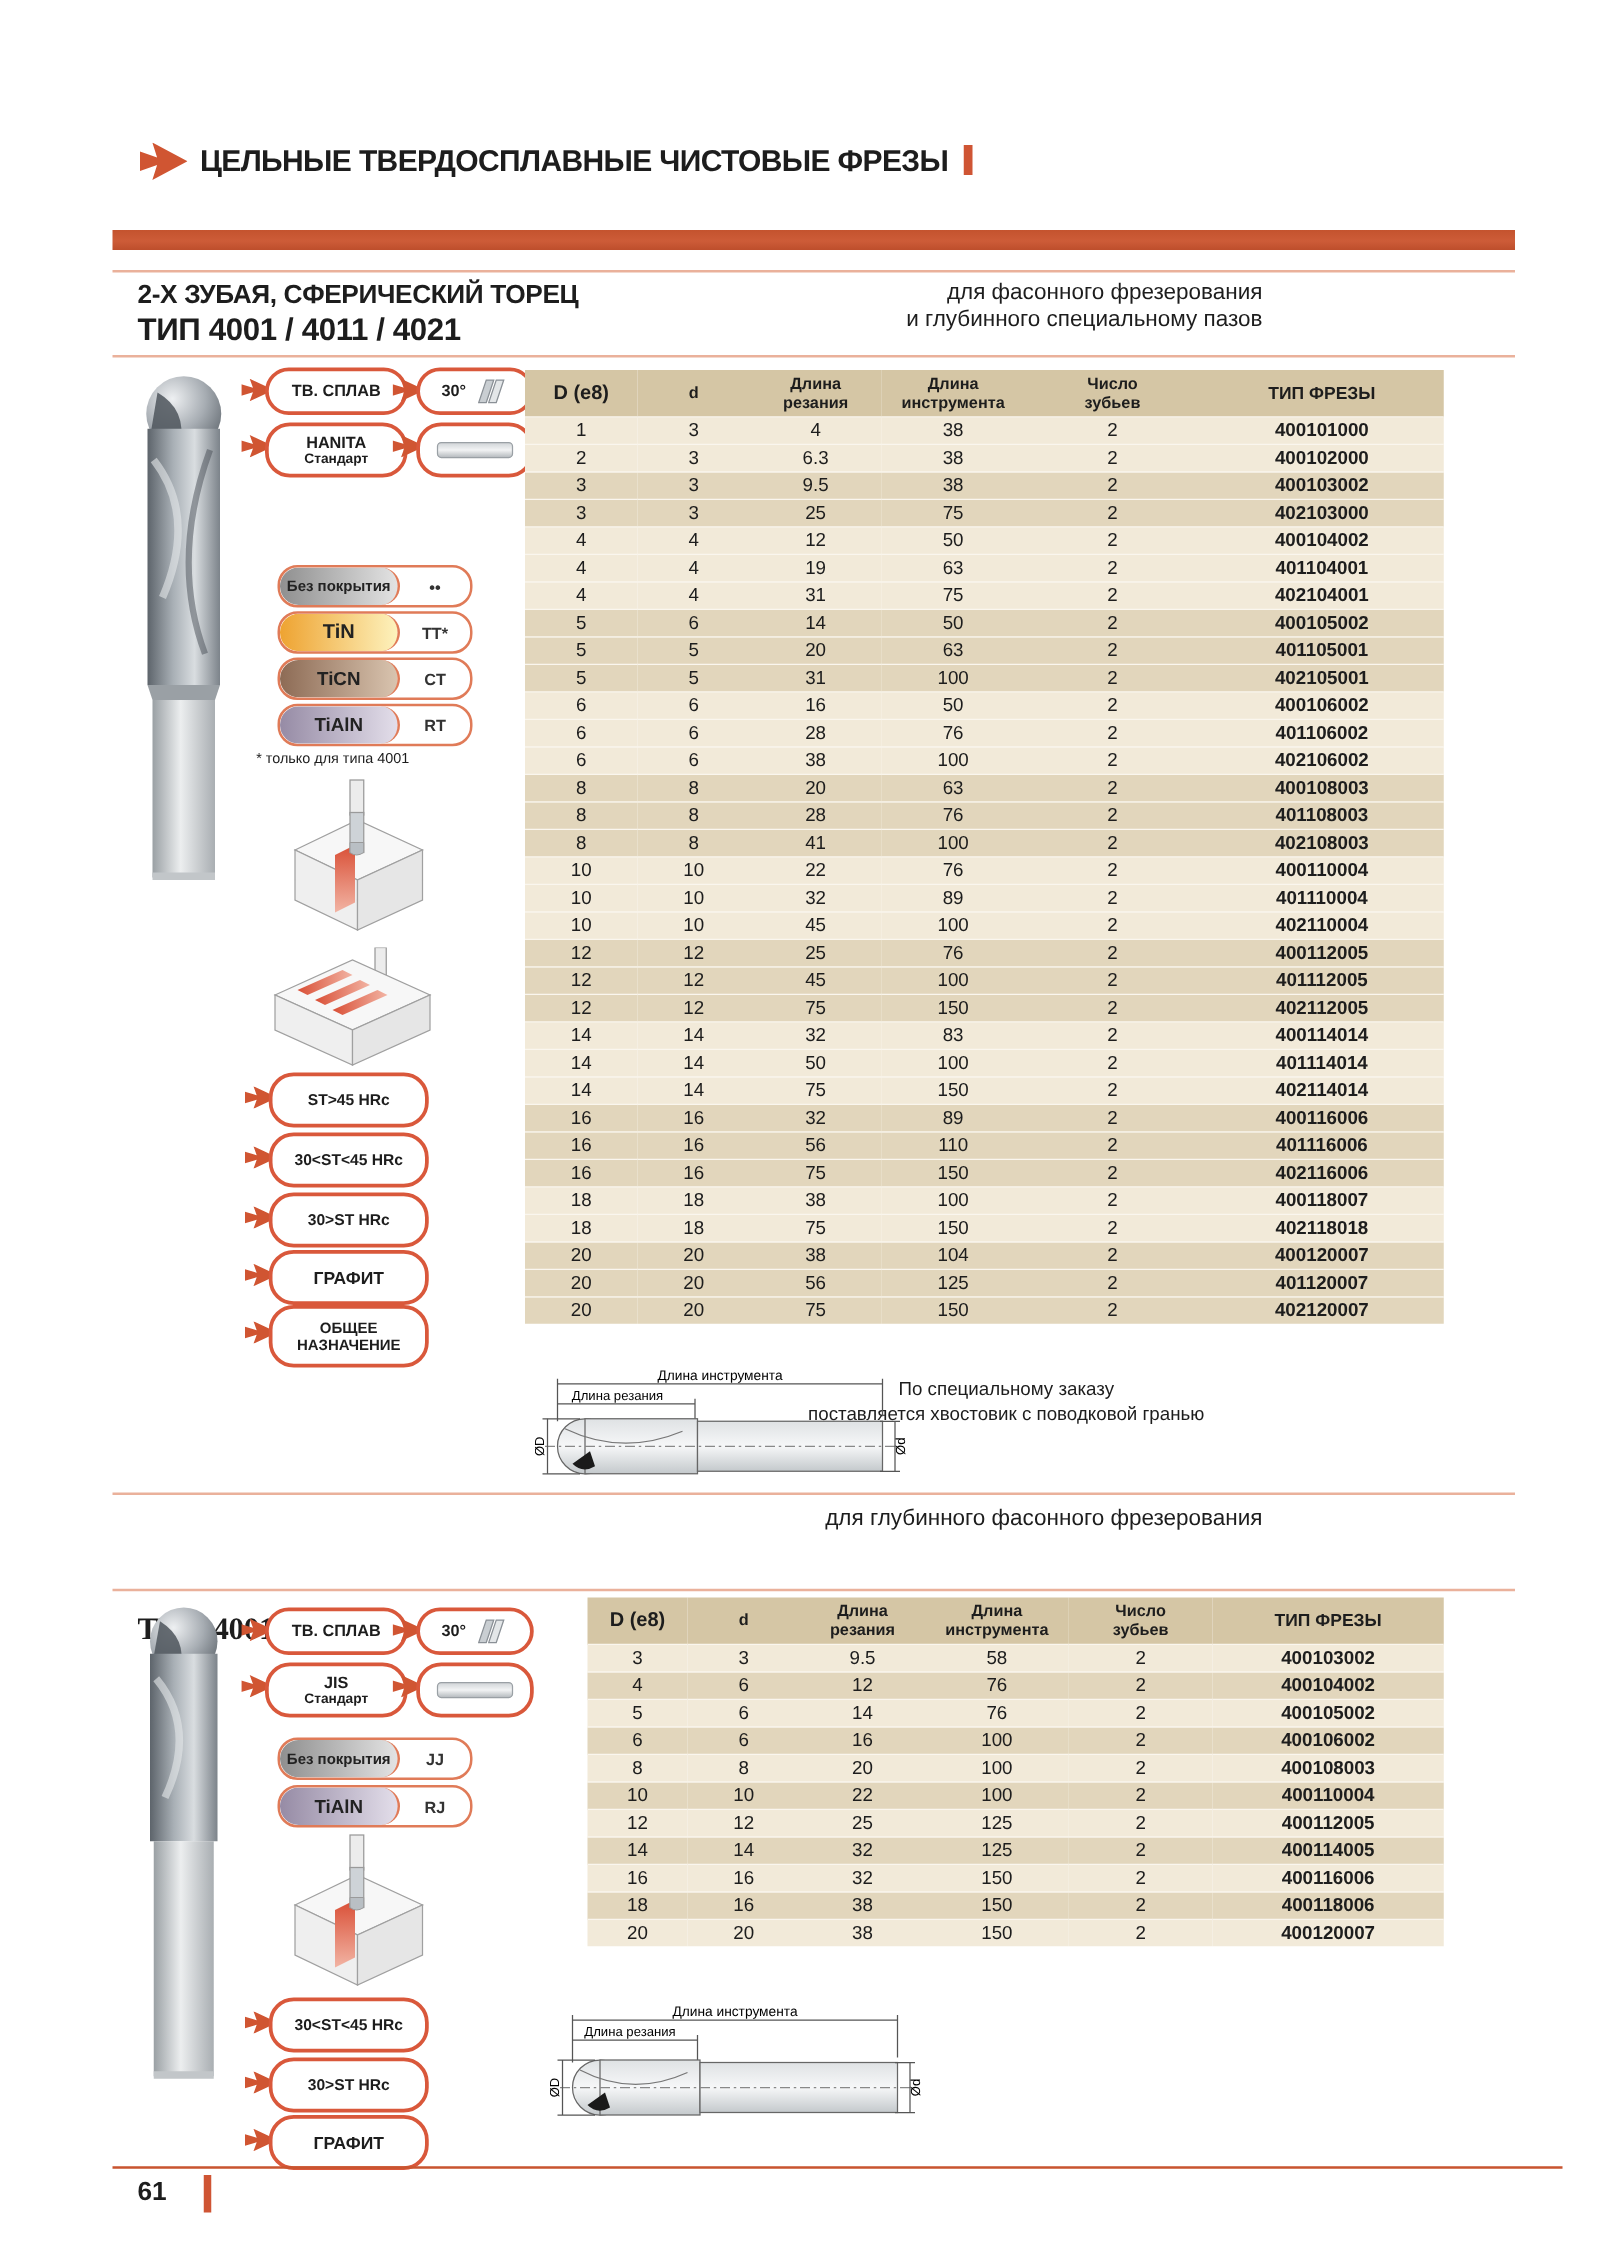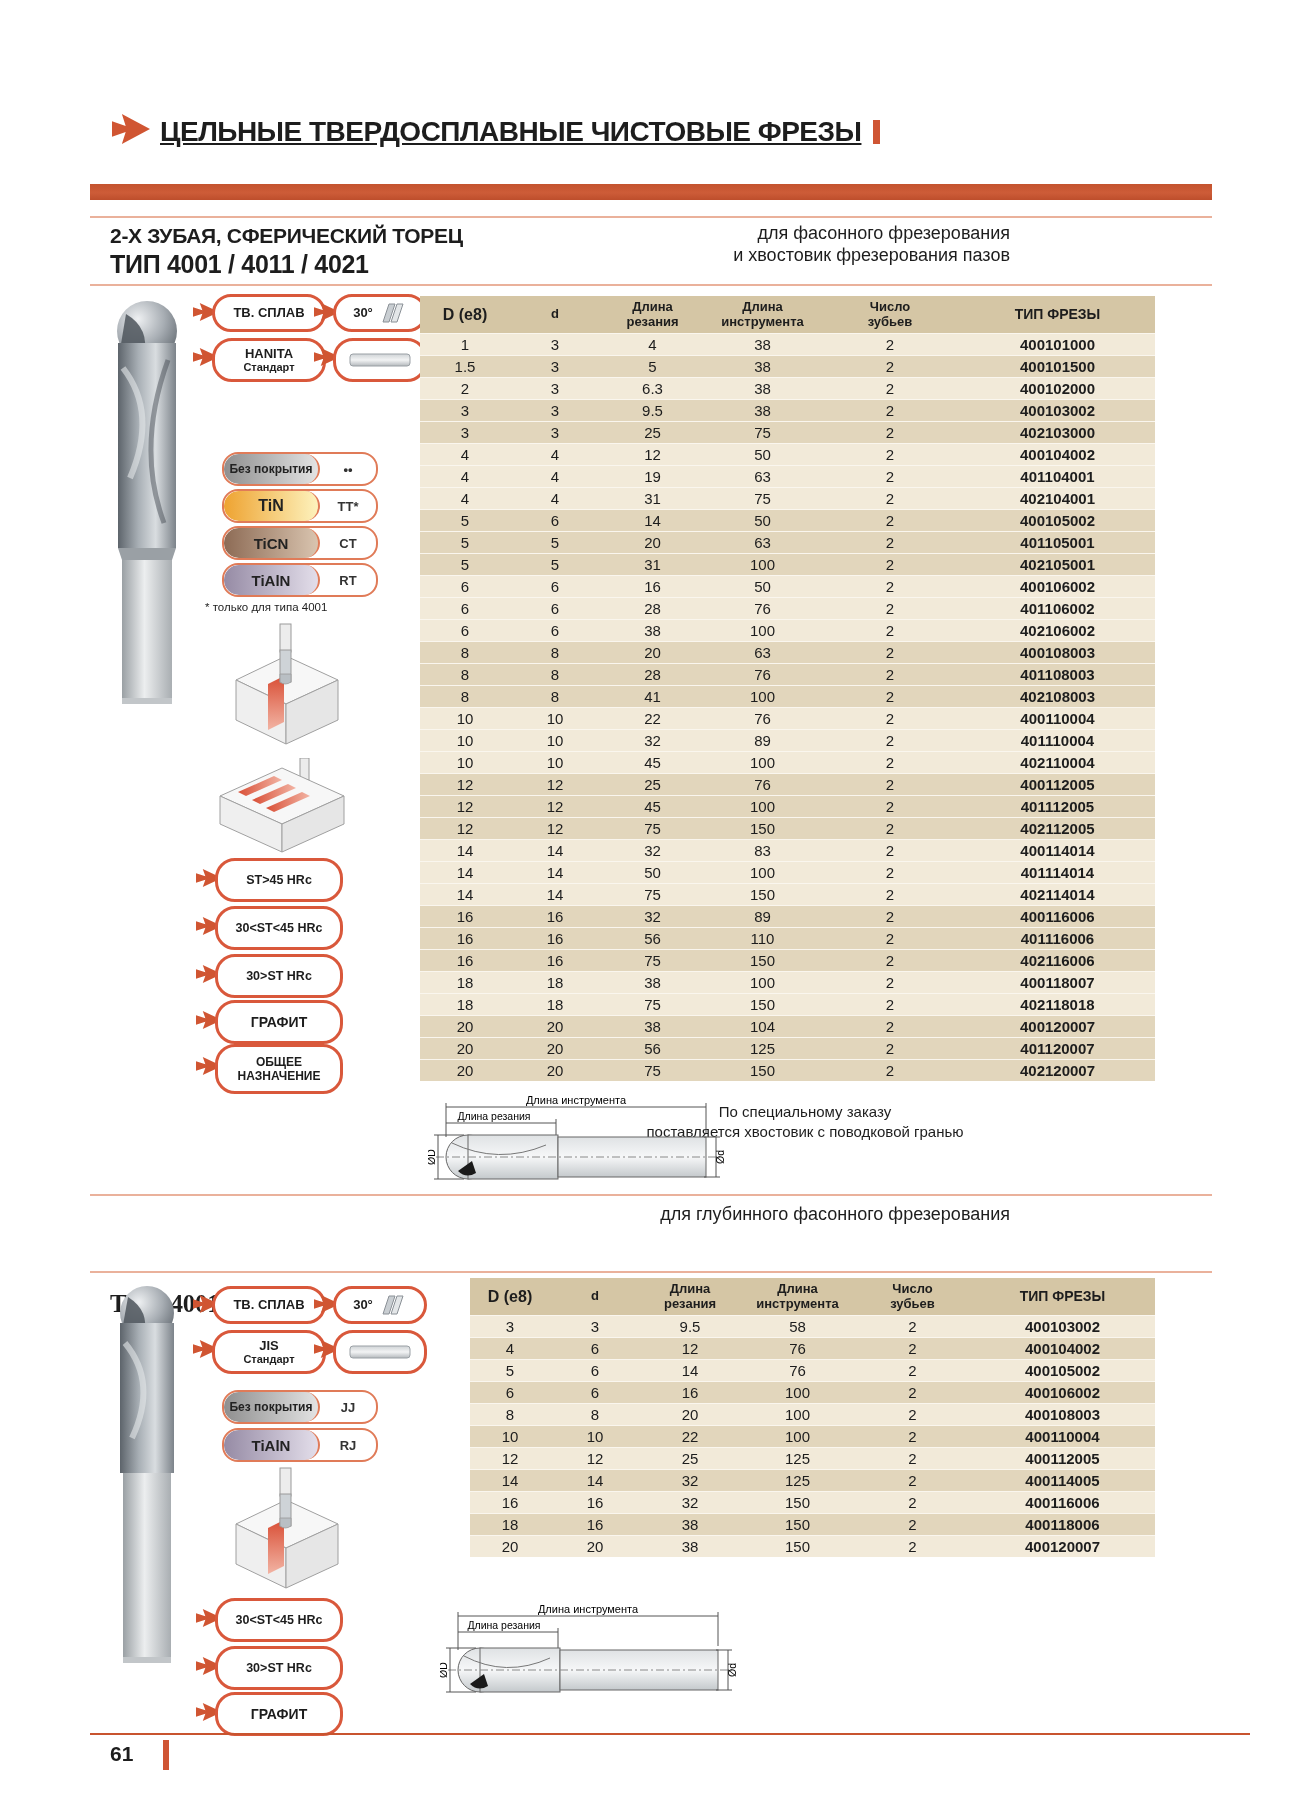--- a/index.html
+++ b/index.html
@@ -1,21 +1,21 @@
 <!DOCTYPE html>
 <html><head>
 <meta charset="utf-8">
 <style>
   html,body{margin:0;padding:0;background:#fff;}
   #page{position:relative;width:1299px;height:1813px;background:#fff;overflow:hidden;
         font-family:"Liberation Sans","DejaVu Sans",sans-serif;color:#1d1d1d;}
   .abs{position:absolute;}
   
   .arr{background:#d05532;clip-path:polygon(0 24%,36% 40%,26% 0,100% 50%,26% 100%,36% 60%,0 76%);}
-  .htitle{font-size:28px;font-weight:bold;letter-spacing:-0.5px;white-space:nowrap;text-decoration:underline;}
+  .htitle{font-size:24px;font-weight:bold;letter-spacing:-0.5px;white-space:nowrap;}
   .band{background:linear-gradient(180deg,#c4532e,#cd5c38 55%,#bd4e2c);}
   .thinline{background:#eab19b;height:2px;}
   .sec-title{font-size:21px;font-weight:bold;letter-spacing:-0.3px;white-space:nowrap;}
   .sec-type{font-size:25px;font-weight:bold;letter-spacing:-0.3px;white-space:nowrap;}
   .sec-app{font-size:18px;text-align:right;line-height:22px;}
   .tsep{display:inline-block;width:4px;height:18px;background:#cf5534;margin:0 8px;vertical-align:-2px;}
   
   table.cat{border-collapse:collapse;table-layout:fixed;}
   table.cat th{background:#d5c6a5;font-size:13px;font-weight:bold;white-space:pre-line;
                line-height:1.12;padding:4px 0;vertical-align:middle;}
@@ -55,21 +55,21 @@
   <div class="abs htitle" style="left:160px;top:116px;">
     <span>ЦЕЛЬНЫЕ ТВЕРДОСПЛАВНЫЕ ЧИСТОВЫЕ ФРЕЗЫ</span><span class="tsep" style="width:7px;height:24px;margin:0 0 0 12px;vertical-align:-3px;"></span>
   </div>
   <div class="abs band" style="left:90px;top:184px;width:1122px;height:16px;"></div>
   <div class="abs thinline" style="left:90px;top:216px;width:1122px;"></div>
 
   <div class="abs sec-title" style="left:110px;top:224px;">2-Х ЗУБАЯ, СФЕРИЧЕСКИЙ ТОРЕЦ</div>
   <div class="abs sec-type" style="left:110px;top:250px;">ТИП 4001 / 4011 / 4021</div>
   <div class="abs sec-app" style="right:289px;top:222px;">
     <div>для фасонного фрезерования</div>
-    <div>и хвостовик фрезерования пазов</div>
+    <div>и глубинного специальному пазов</div>
   </div>
   <div class="abs thinline" style="left:90px;top:284px;width:1122px;"></div>
 
   <svg class="abs" style="left:106px;top:298px;" width="82" height="410" viewBox="0 0 82 410">
     <defs>
       <radialGradient id="p1b" cx="35%" cy="30%" r="80%">
           <stop offset="0%" stop-color="#eef0f2"></stop>
           <stop offset="55%" stop-color="#a7adb3"></stop>
           <stop offset="100%" stop-color="#646b72"></stop>
         </radialGradient>
@@ -220,28 +220,20 @@
         </tr>
       </thead>
       <tbody>
         <tr class="rl">
           <td class="c0">1</td>
           <td class="c1">3</td>
           <td class="c2">4</td>
           <td class="c3">38</td>
           <td class="c4">2</td>
           <td class="c5">400101000</td>
-        </tr>
-        <tr class="rd">
-          <td class="c0">1.5</td>
-          <td class="c1">3</td>
-          <td class="c2">5</td>
-          <td class="c3">38</td>
-          <td class="c4">2</td>
-          <td class="c5">400101500</td>
         </tr>
         <tr class="rl">
           <td class="c0">2</td>
           <td class="c1">3</td>
           <td class="c2">6.3</td>
           <td class="c3">38</td>
           <td class="c4">2</td>
           <td class="c5">400102000</td>
         </tr>
         <tr class="rd">

